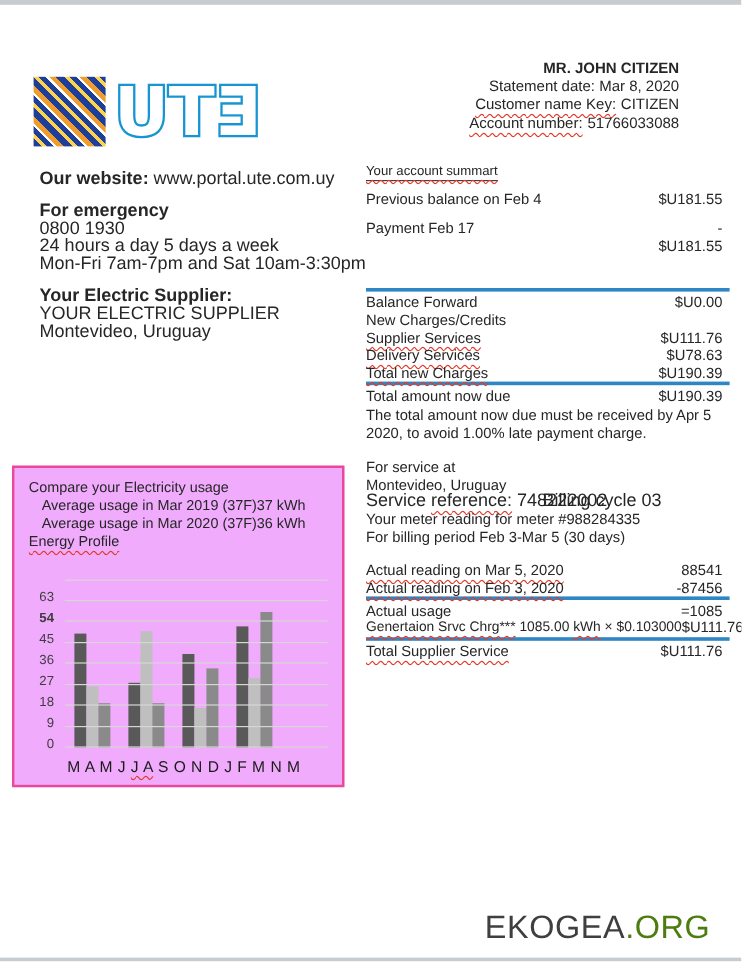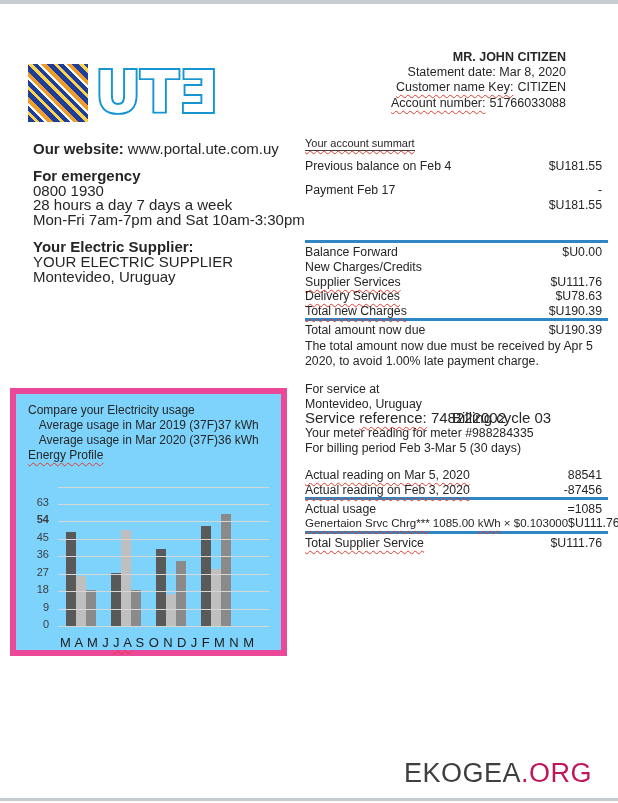--- a/index.html
+++ b/index.html
@@ -37,38 +37,38 @@
   .srow .val{text-align:right;padding-right:6px;white-space:pre;}
   .rule{height:3px;background:#2e86c4;}
   .note{margin-top:1px;width:100%;}
   .small2{font-size:11.5px;line-height:13.8px;}
   .refline{font-size:15px;display:flex;white-space:pre;}
   .refline .refleft{width:147px;}
   .mt10{margin-top:10px;} .mt13{margin-top:13px;} .mt14{margin-top:14px;} .mt18{margin-top:18px;}
   .mt28{margin-top:28px;}
 
   
-  .usage-box{position:absolute;left:10px;top:388px;width:277px;height:268px;border:6px solid #ec4899;
-     padding:9px 12px;box-sizing:border-box;font-size:12px;line-height:15px;background:#7dd3fc;}
+  .usage-box{position:absolute;left:10px;top:388px;width:277px;height:268px;border:2px solid #ec4899;
+     padding:9px 12px;box-sizing:border-box;font-size:12px;line-height:15px;background:#f0abfc;}
   .ub-row{display:flex;}
   .ub-row .lbl{width:190px;text-align:right;}
   .chart-wrap{position:relative;margin-top:24px;height:140px;}
   .y-axis{position:absolute;left:0;top:0;bottom:0;width:24px;font-size:11px;color:#3d3d3d;}
   .y-axis span{position:absolute;right:3px;}
   .plot{position:absolute;left:30px;right:0;top:0;bottom:0;}
   .gline{position:absolute;left:0;right:0;height:1px;background:#d6d6d6;}
   .bars{position:absolute;left:8px;bottom:0;display:flex;align-items:flex-end;gap:15px;height:100%;}
   .bar-group{display:flex;align-items:flex-end;}
   .bar{width:10px;}
   .x-letters{margin-left:32px;margin-top:8px;font-size:13px;letter-spacing:0.4px;
      white-space:pre;color:#1a1a1a;}
 
   
   .brand{position:absolute;right:26px;top:758px;font-size:27px;letter-spacing:0.5px;color:#3f3f3f;}
-  .brand .suffix{color:#be185d;}
+  .brand .suffix{color:#4d7c0f;}
 </style>
 </head>
 <body>
 
 <div class="page">
   <div class="edge-top"></div>
 
   <div class="logo">
     <div class="logo-square"></div>
     <svg class="logo-svg" viewBox="0 0 132 60">
@@ -83,21 +83,21 @@
     <div><span class="sq">Account number:</span><span class="gap-left">51766033088</span></div>
   </div>
 
   <div class="contact">
     <div class="blk">
       <span class="b">Our website:</span><span class="gap-left">www.portal.ute.com.uy</span>
     </div>
     <div class="blk">
       <div class="b">For emergency</div>
       <div>0800 1930</div>
-      <div>28 hours a day 7 days a week</div>
+      <div>24 hours a day 5 days a week</div>
       <div>Mon-Fri 7am-7pm and Sat 10am-3:30pm</div>
     </div>
     <div class="blk">
       <div class="b">Your Electric Supplier:</div>
       <div>YOUR ELECTRIC SUPPLIER</div>
       <div>Montevideo, Uruguay</div>
     </div>
   </div>
 
   <div class="summary">

